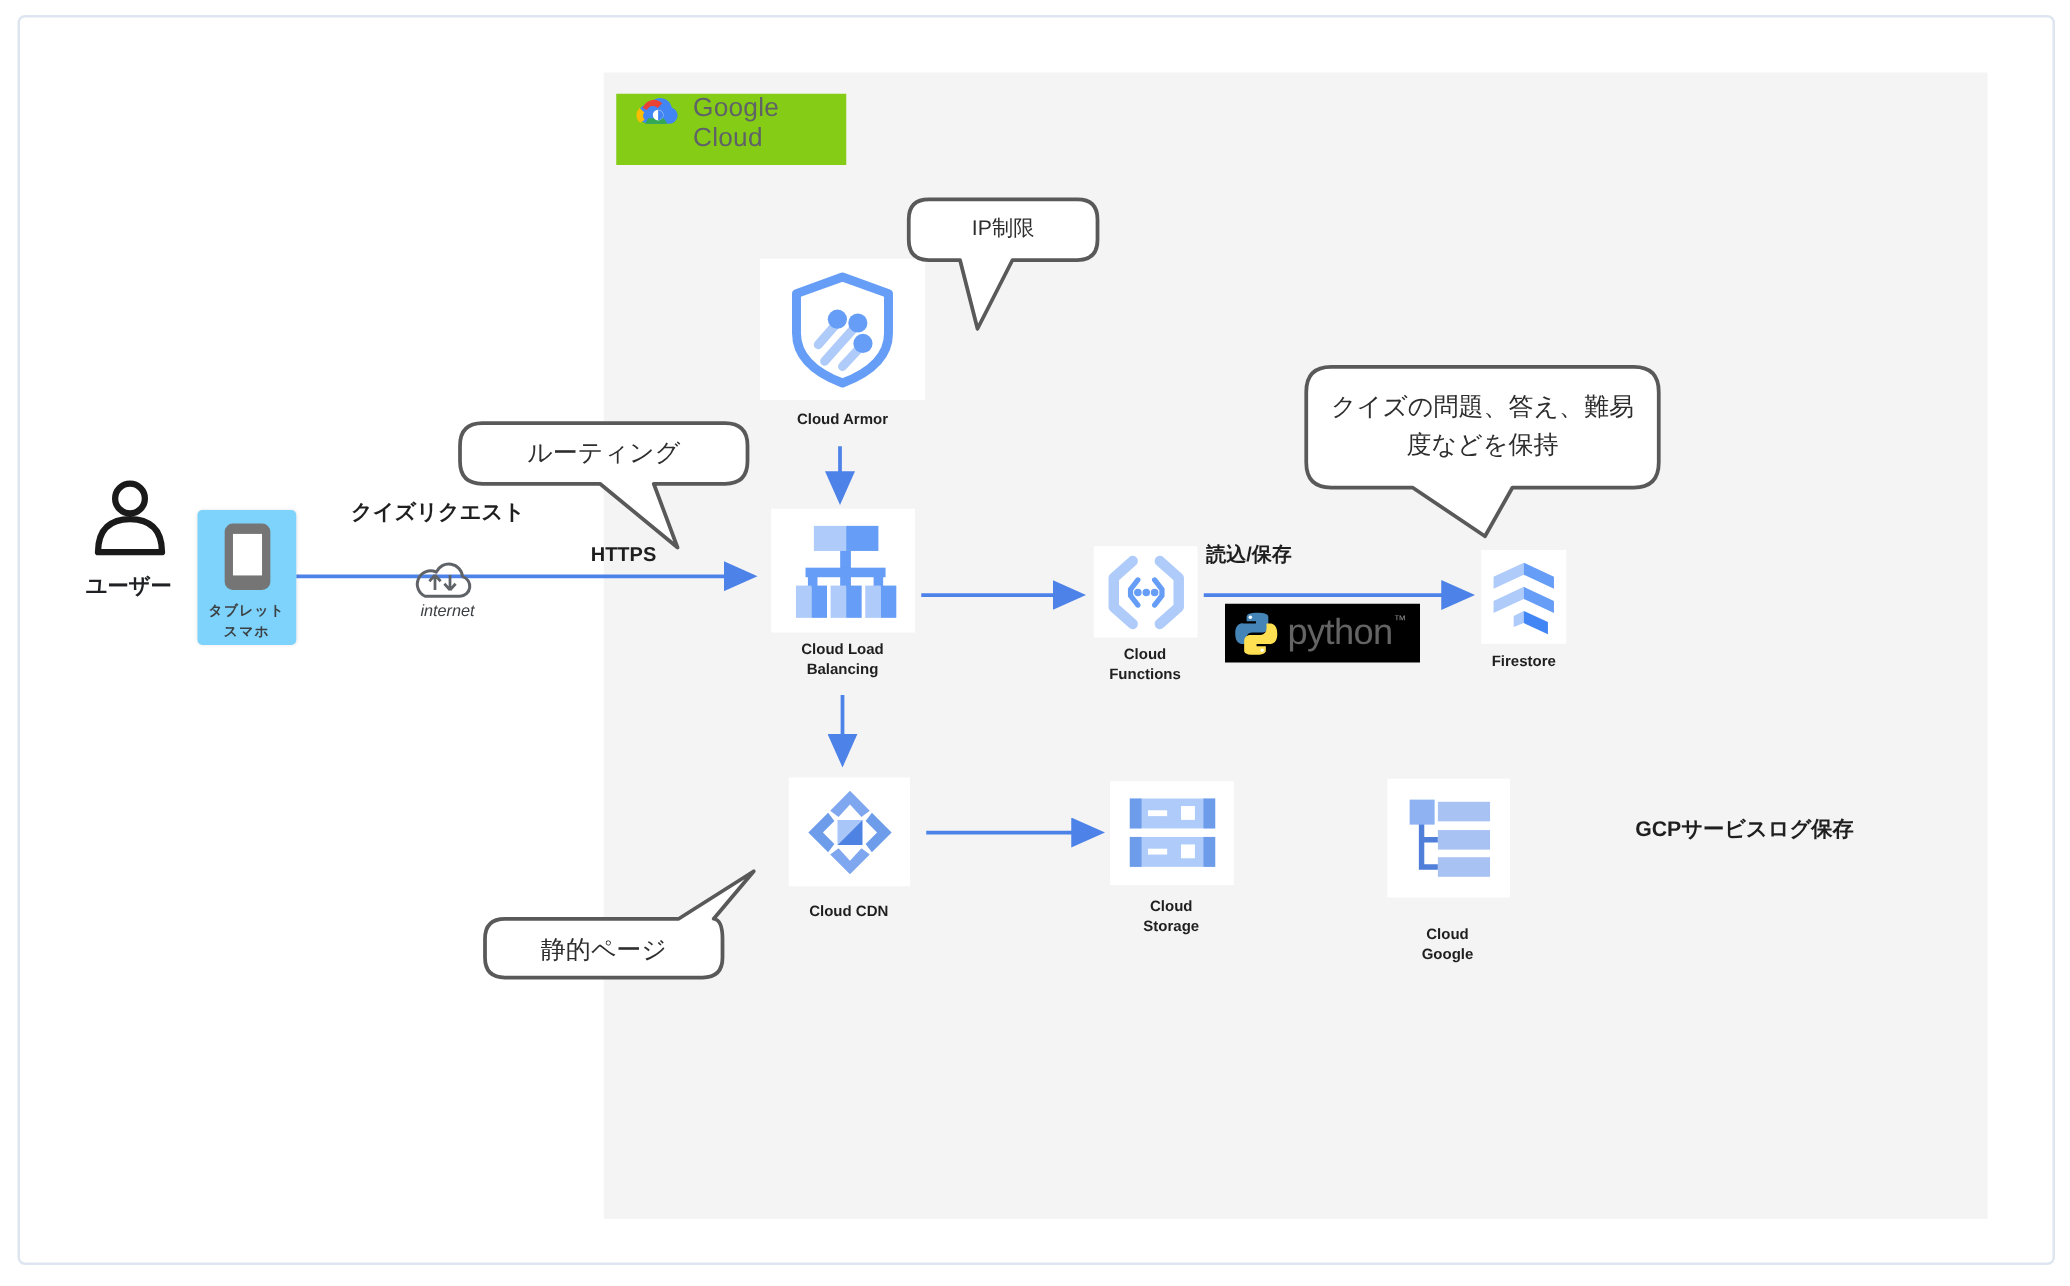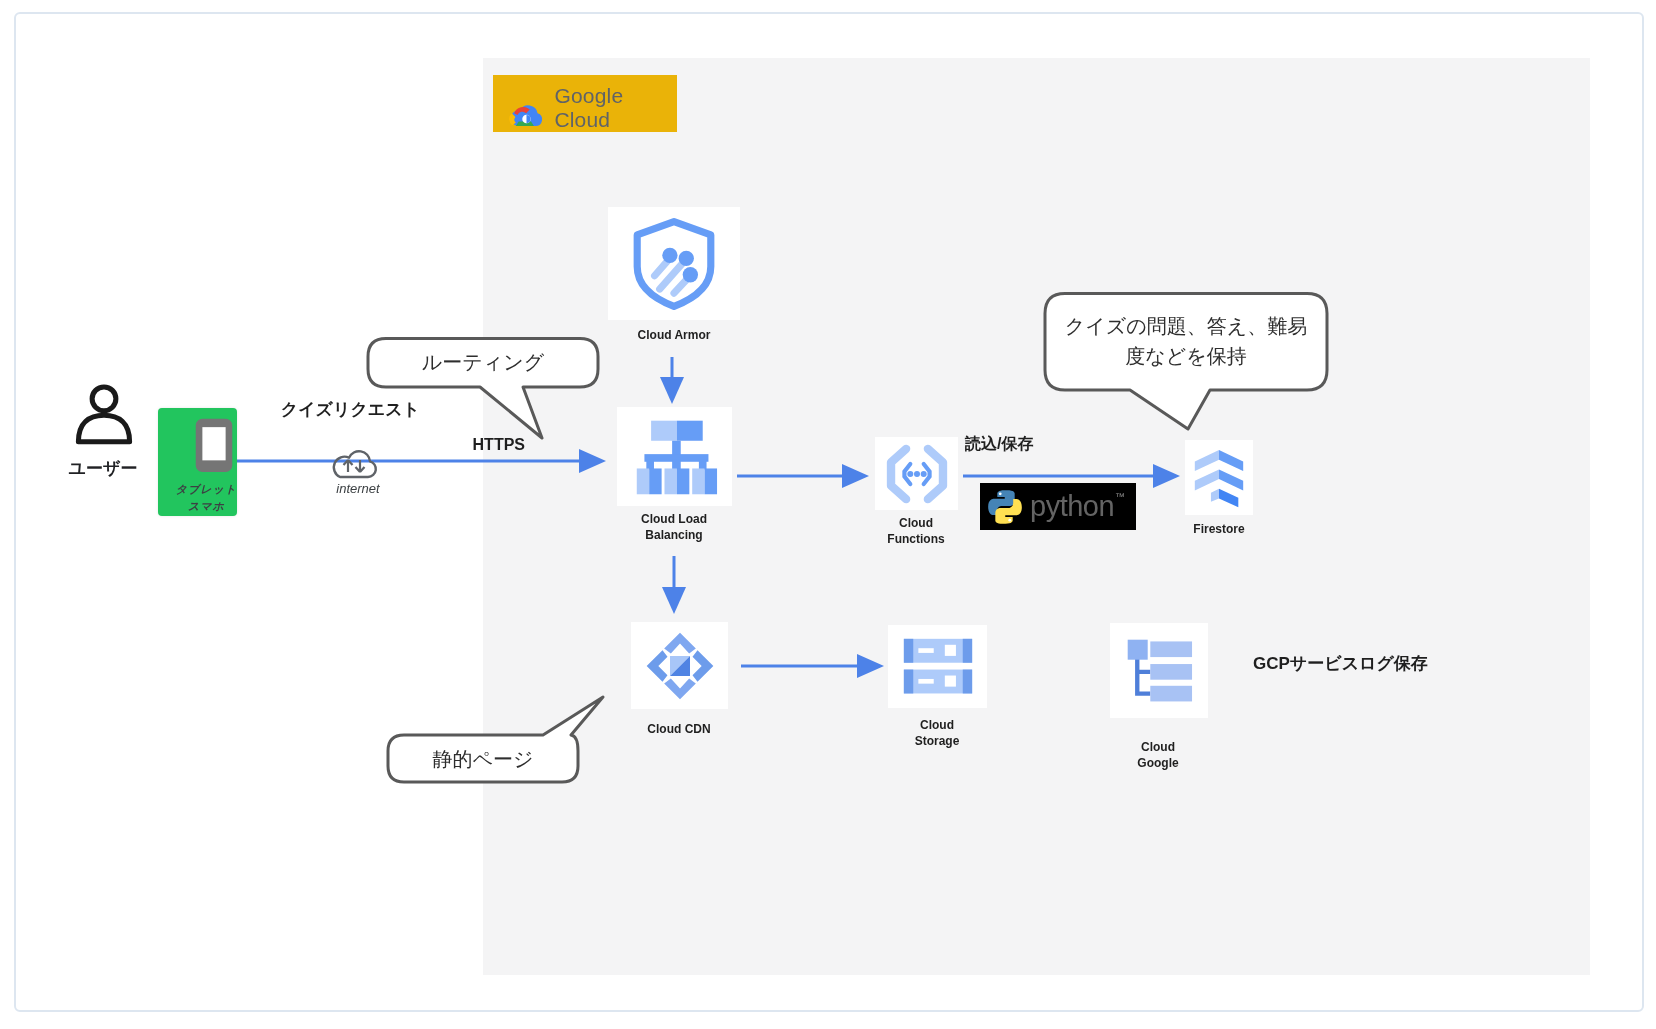--- a/index.html
+++ b/index.html
@@ -2,33 +2,33 @@
 <html><head>
 <meta charset="utf-8">
 <style>
   * { box-sizing: border-box; }
   html,body { margin:0; padding:0; background:#ffffff; }
   body { font-family:"Liberation Sans", sans-serif; }
   .canvas { position:relative; width:1656px; height:1029px; background:#ffffff; overflow:hidden; }
   .frame { position:absolute; left:14px; top:12px; width:1630px; height:1000px;
            border:2px solid #dde6f0; border-radius:6px; background:#ffffff; }
   .gcp-area { position:absolute; left:483px; top:58px; width:1107px; height:917px; background:#f4f4f5; }
-  .logo-card { position:absolute; left:493px; top:75px; width:184px; height:57px; background:#eab308;
-               display:flex; align-items:flex-end; gap:9px; padding-left:13px; }
+  .logo-card { position:absolute; left:493px; top:75px; width:184px; height:57px; background:#84cc16;
+               display:flex; align-items:flex-start; gap:9px; padding-left:13px; }
   .logo-text { color:#5f6368; font-size:21px; letter-spacing:0.2px; }
   .node-box { position:absolute; background:#ffffff; display:flex; align-items:center; justify-content:center; }
   .node-label { position:absolute; text-align:center; font-weight:bold; font-size:12px; color:#1f1f1f; line-height:1.32; }
   .edge-label { position:absolute; font-weight:bold; font-size:16px; color:#1f1f1f; text-align:right; }
   .bubble { position:absolute; }
   .bubble svg { position:absolute; left:0; top:0; overflow:visible; }
   .bubble-text { position:absolute; text-align:center; color:#2e2e2e; }
   .arrow-layer { position:absolute; left:0; top:0; width:1656px; height:1029px; pointer-events:none; }
-  .device-card { position:absolute; left:158px; top:408px; width:79px; height:108px; background:#22c55e;
+  .device-card { position:absolute; left:158px; top:408px; width:79px; height:108px; background:#7dd3fc;
                  border-radius:4px; box-shadow:0 0 3px rgba(0,0,0,0.10); display:flex; flex-direction:column;
-                 align-items:flex-end; padding-top:10px;font-style:italic; }
+                 align-items:center; padding-top:10px; }
   .device-label { margin-top:8px; font-size:11px; font-weight:bold; color:#3c4043; letter-spacing:1px;
                   text-align:center; line-height:1.6; }
   .internet-label { position:absolute; left:318px; top:481px; width:80px; text-align:center;
                     font-style:italic; font-size:13px; color:#3c4043; }
   .py-card { position:absolute; left:980px; top:483px; width:156px; height:47px; background:#000000;
              display:flex; align-items:center; padding-left:6px; }
   .py-text { font-size:29px; color:#646464; margin-left:6px; letter-spacing:-0.5px; }
   .py-tm { font-size:10px; color:#8a8a8a; vertical-align:top; position:relative; top:-10px; left:1px; }
 </style>
 </head>
@@ -206,22 +206,28 @@
       <rect x="36" y="12" width="48" height="18" fill="#a8c2f4"></rect>
       <rect x="36" y="38" width="48" height="18" fill="#a8c2f4"></rect>
       <rect x="36" y="63" width="48" height="18" fill="#a8c2f4"></rect>
     </svg>
   </div>
   <div class="node-label" style="left:1098px;top:740px;width:120px">
     <span>Cloud</span><br>
     <span>Google</span>
   </div>
 
-  <div class="edge-label" style="left:1253px;top:652px;width:230px;font-size:17px;text-align:left">GCPサービスログ保存</div>
-
+  <div class="edge-label" style="left:1253px;top:652px;width:230px;font-size:17px;text-align:right">GCPサービスログ保存</div>
+
+  <div class="bubble" style="left:727px;top:158px;width:160px;height:115px">
+    <svg width="160" height="115">
+      <path d="M16,1.5 H135 Q151,1.5 151,17.5 V34 Q151,50 135,50 H83 L55,105 L41,50 H16 Q0,50 0,34 V17.5 Q0,1.5 16,1.5 Z" fill="#ffffff" stroke="#595959" stroke-width="3" stroke-linejoin="round"></path>
+    </svg>
+    <div class="bubble-text" style="left:0;top:13px;width:151px;font-size:17px">IP制限</div>
+  </div>
 
   <div class="bubble" style="left:368px;top:337px;width:235px;height:108px">
     <svg width="235" height="108">
       <path d="M18,1.5 H212 Q230,1.5 230,19.5 V32 Q230,50 212,50 H155 L174,101 L112,50 H18 Q0,50 0,32 V19.5 Q0,1.5 18,1.5 Z" fill="#ffffff" stroke="#595959" stroke-width="3" stroke-linejoin="round"></path>
     </svg>
     <div class="bubble-text" style="left:0;top:12px;width:230px;font-size:20px">ルーティング</div>
   </div>
 
   <div class="bubble" style="left:1045px;top:292px;width:286px;height:145px">
     <svg width="286" height="145">

